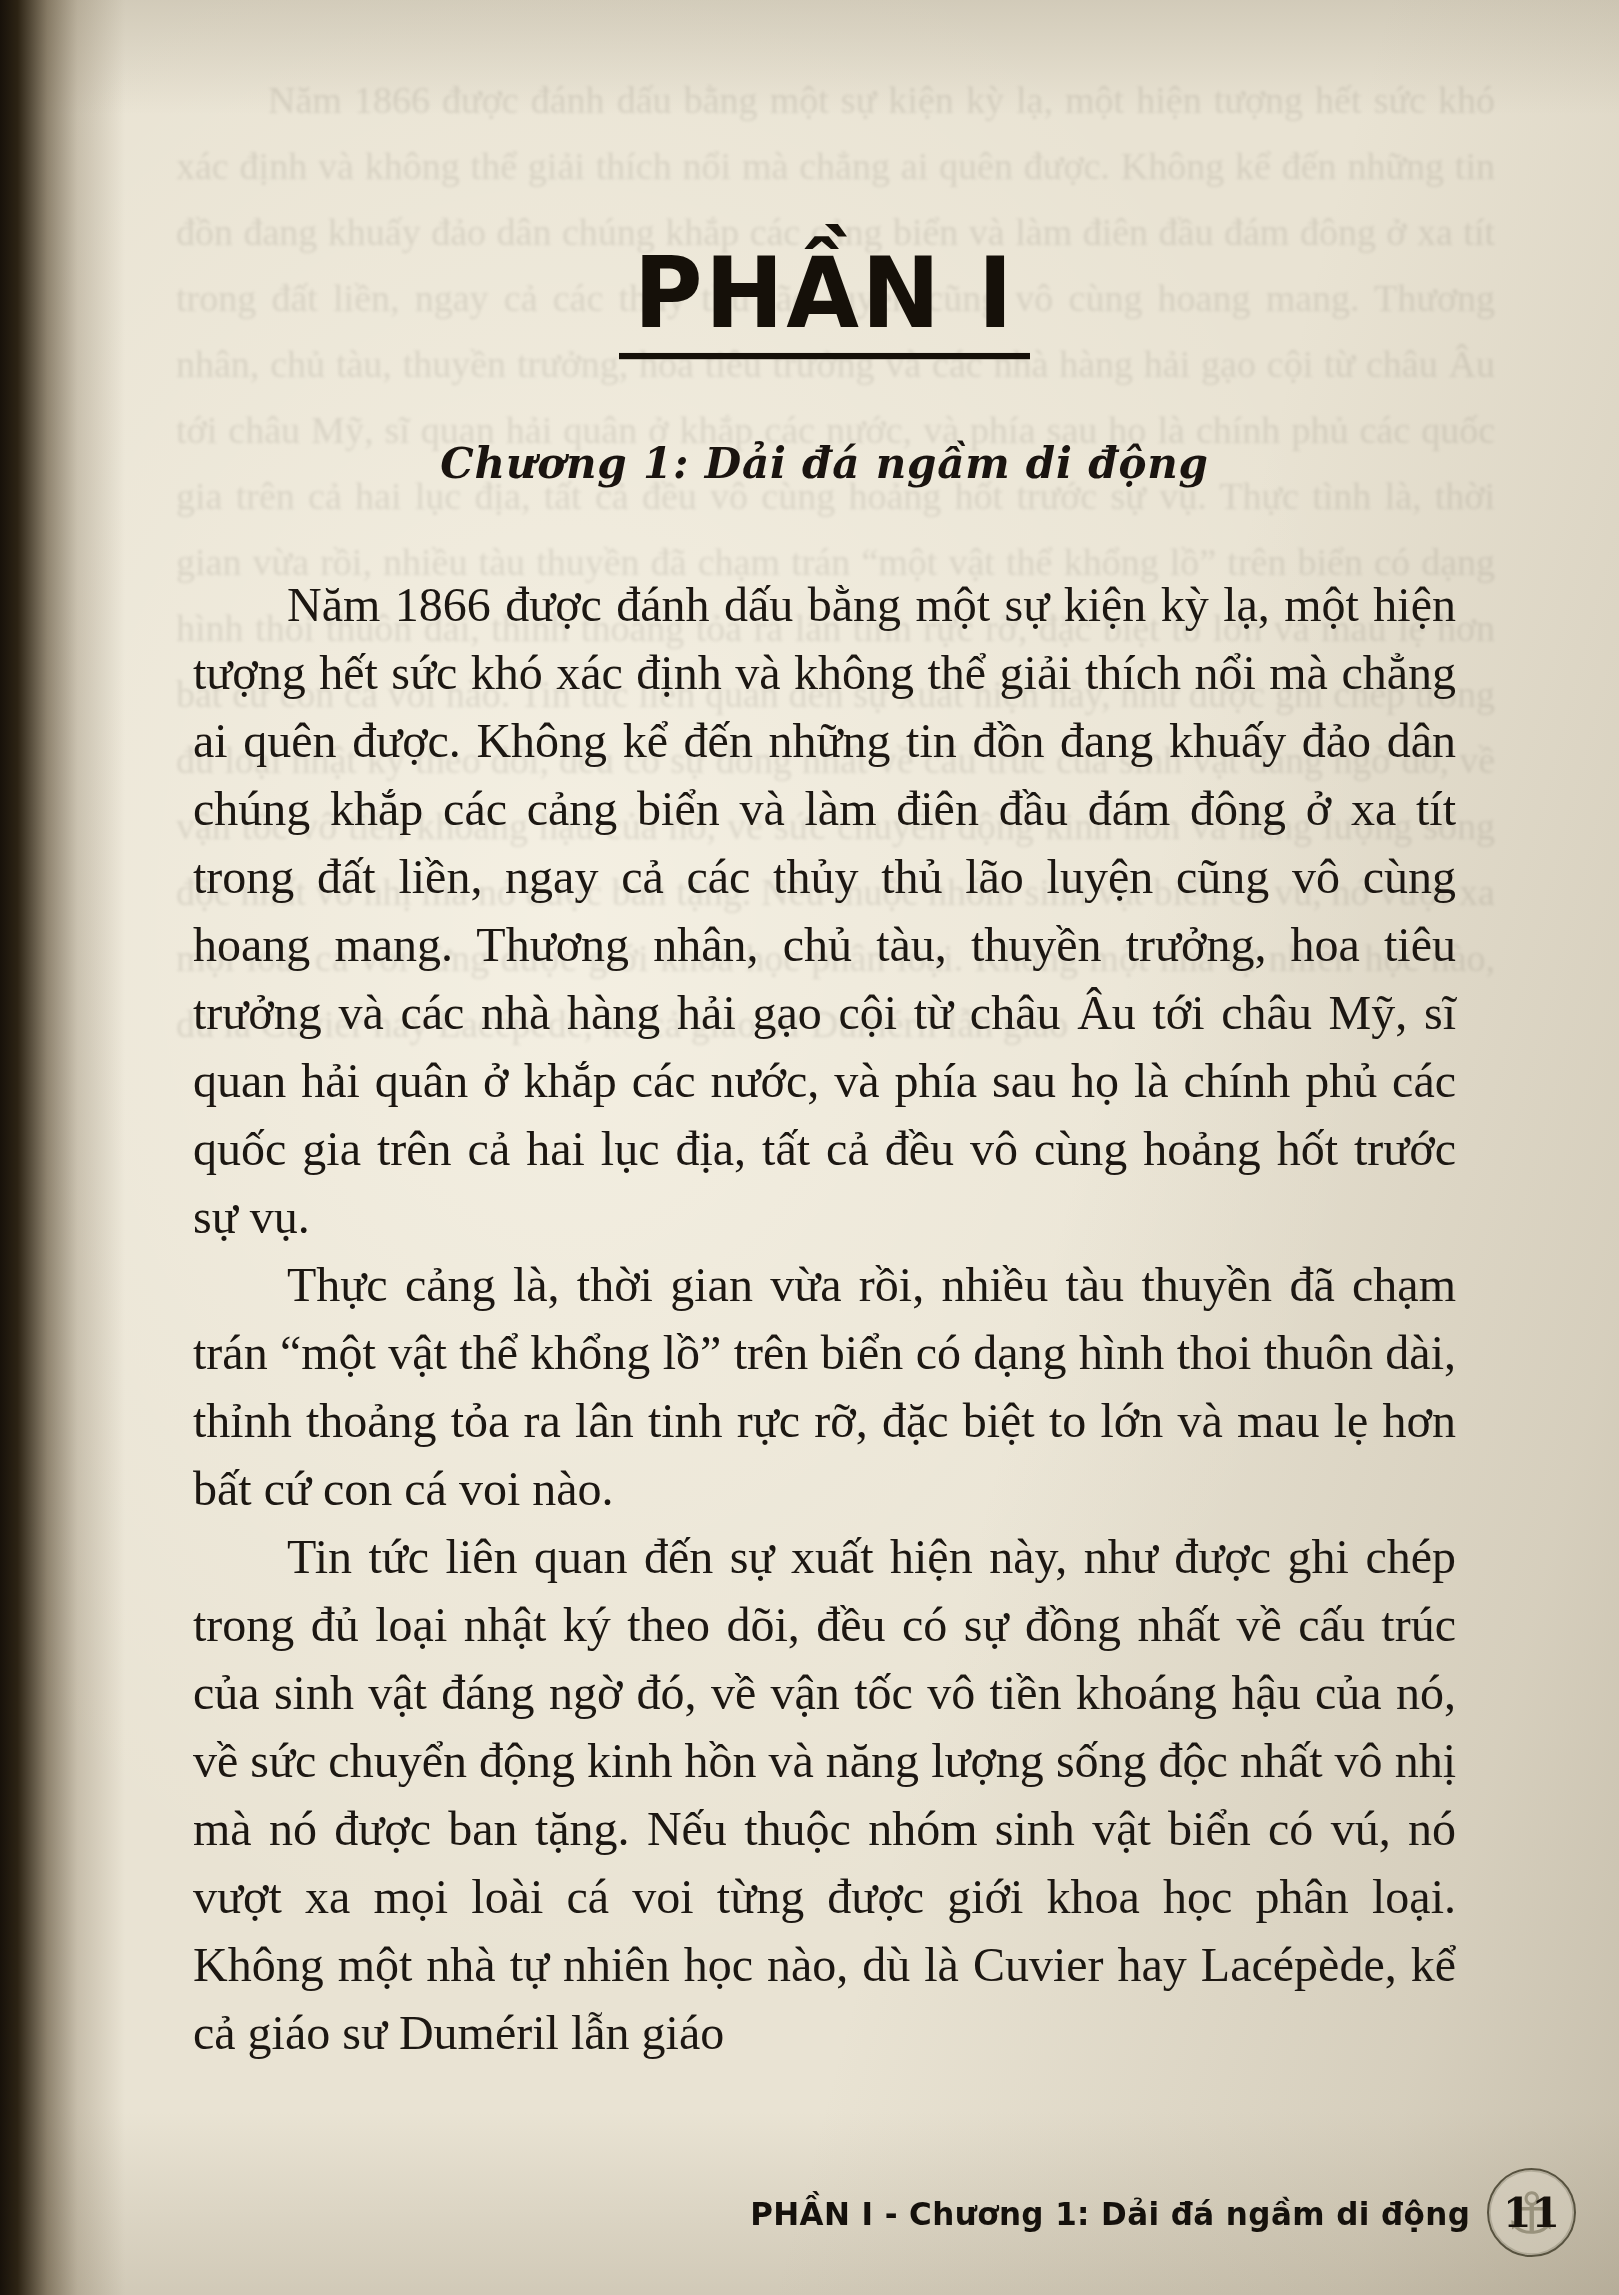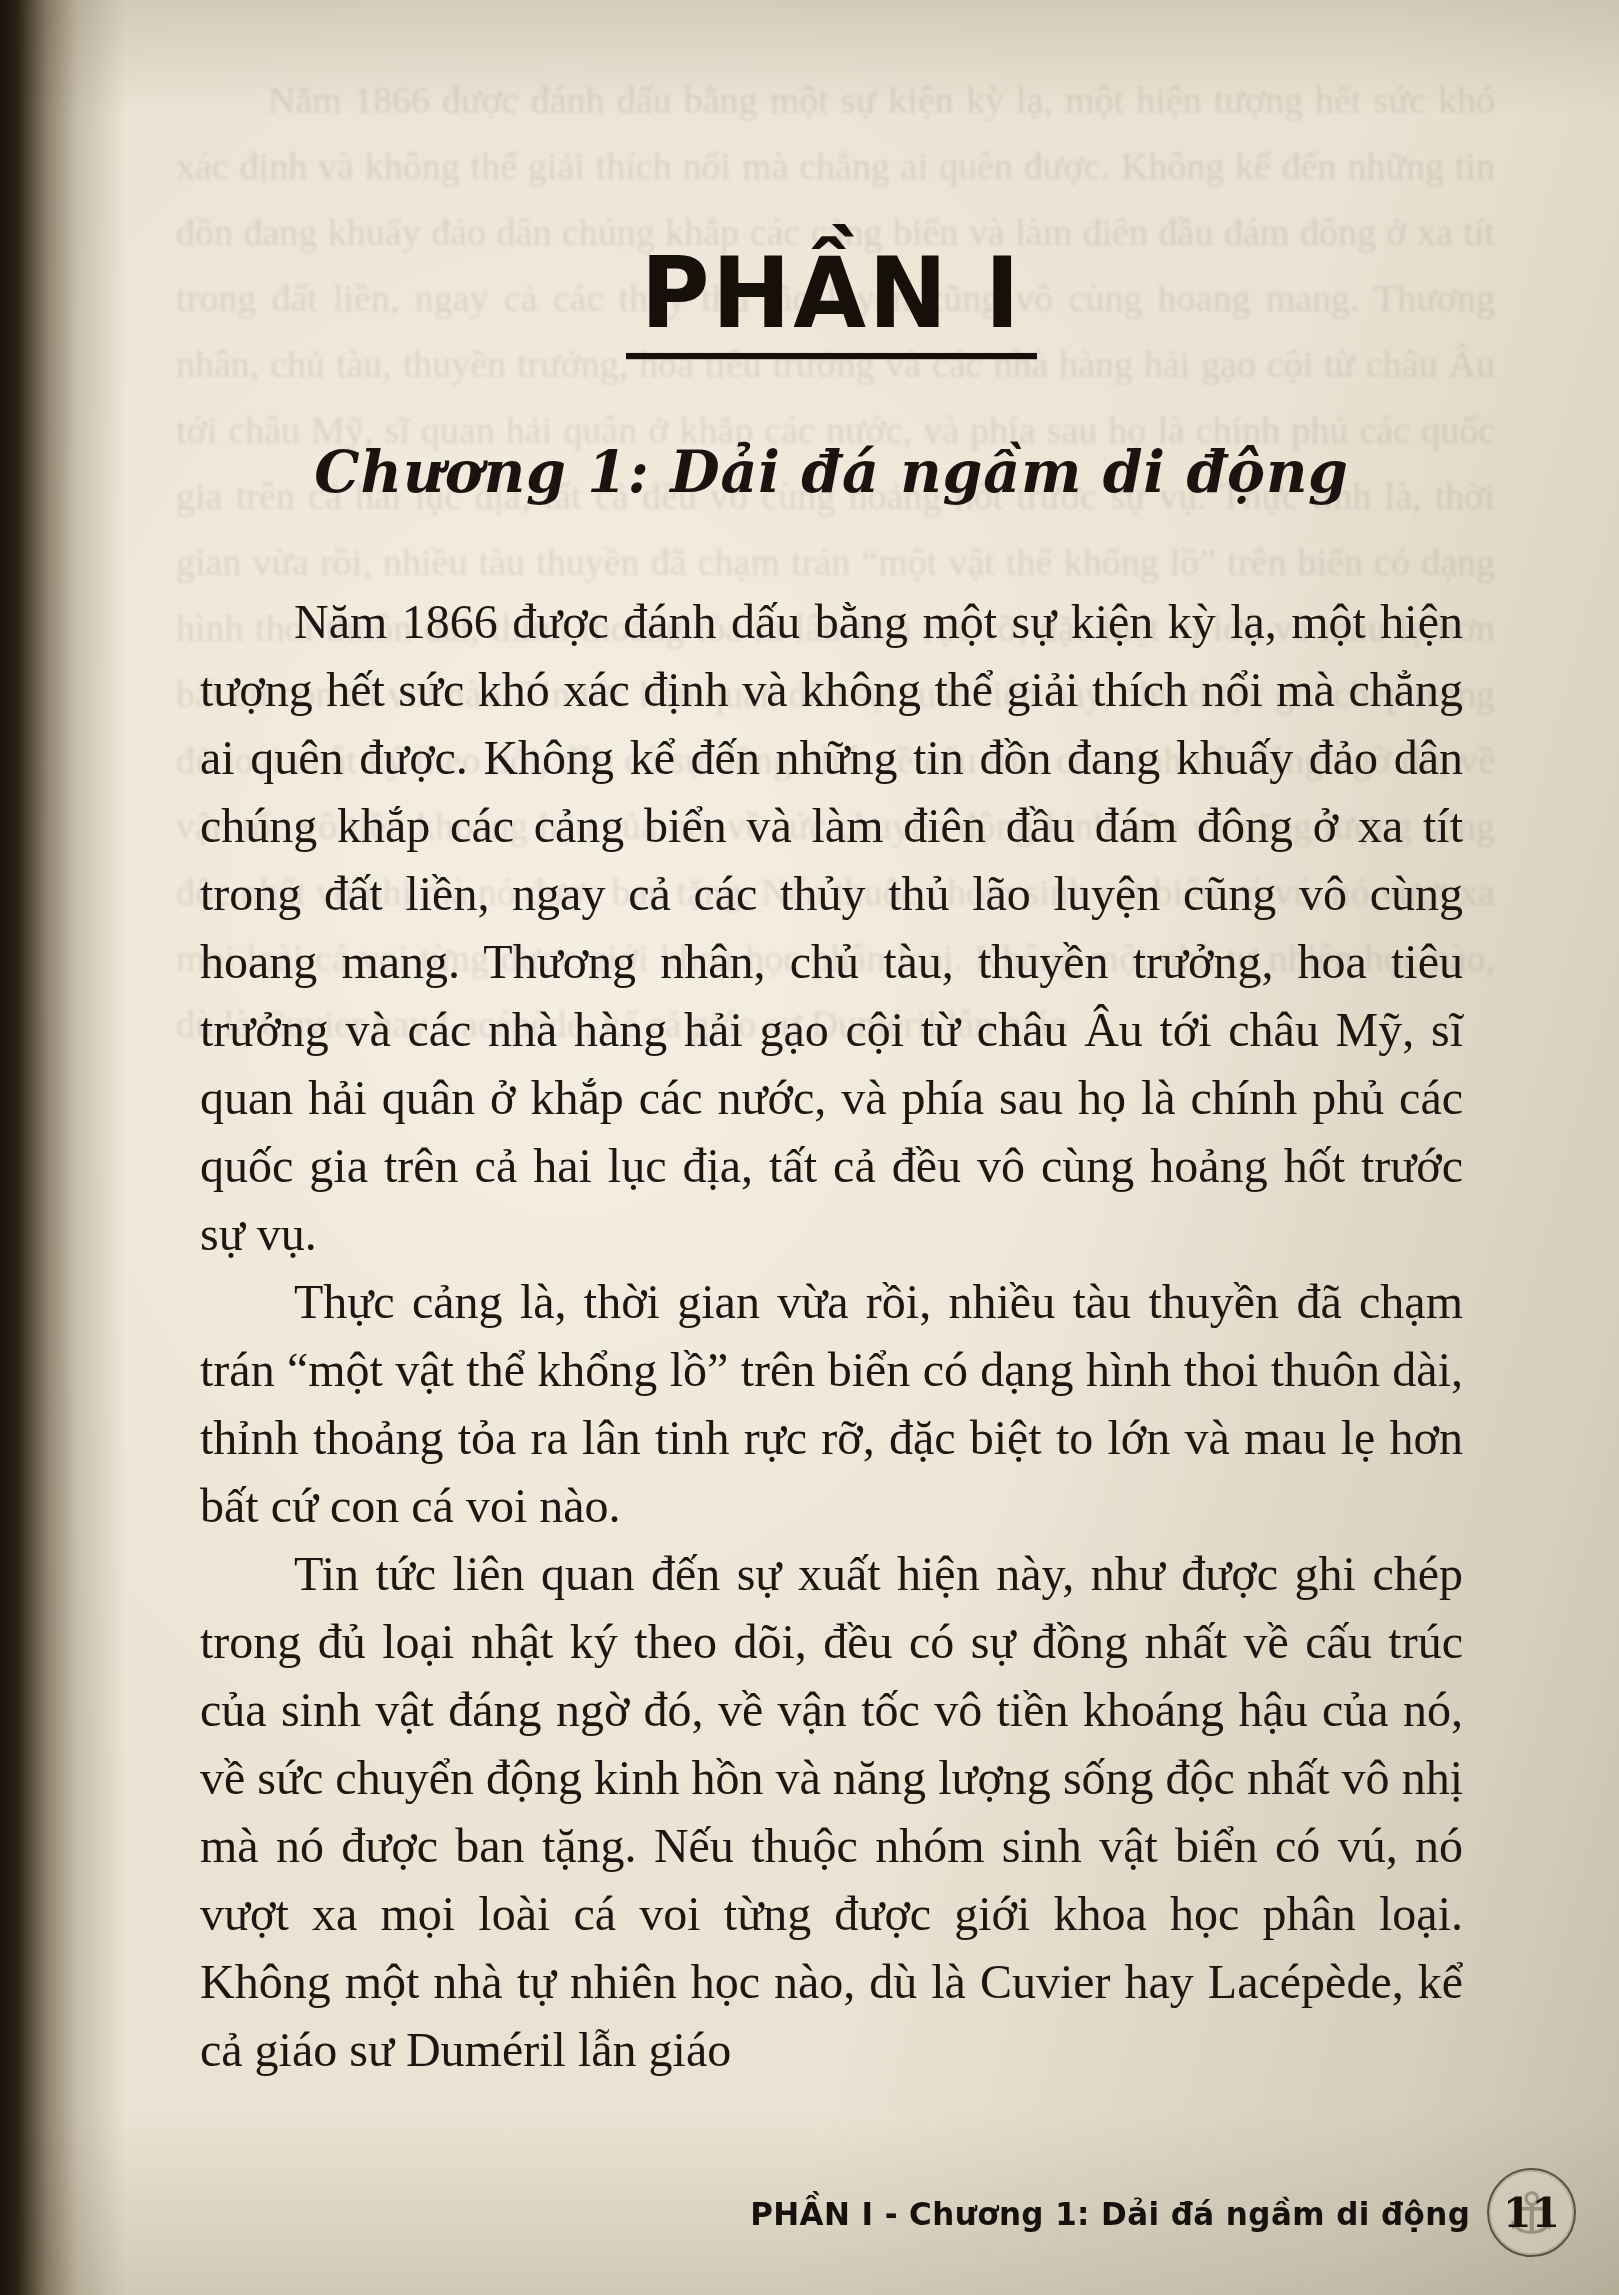--- a/index.html
+++ b/index.html
@@ -53,21 +53,21 @@
     color: #5c564a;
     opacity: 0.14;
     filter: blur(1.7px);
     z-index: 1;
     pointer-events: none;
     user-select: none;
   }
 
   .content {
     position: absolute;
-    left: 200px;
+    left: 193px;
     width: 1263px;
     top: 0;
     z-index: 2;
   }
 
   .part-title-wrap {
     text-align: center;
     margin-top: 247px;
   }
   .part-title {
@@ -86,21 +86,21 @@
 
   .chapter-title-wrap {
     text-align: center;
     margin-top: 84px;
   }
   .chapter-title {
     margin: 0;
     font-family: "DejaVu Serif", "Liberation Serif", serif;
     font-style: italic;
     font-weight: 600;
-    font-size: 57px;
+    font-size: 42px;
     line-height: 1.1;
     color: #1a1410;
     letter-spacing: 0.8px;
   }
 
   .body-text {
     margin-top: 84px;
     font-size: 48px;
     line-height: 68px;
     text-align: justify;

